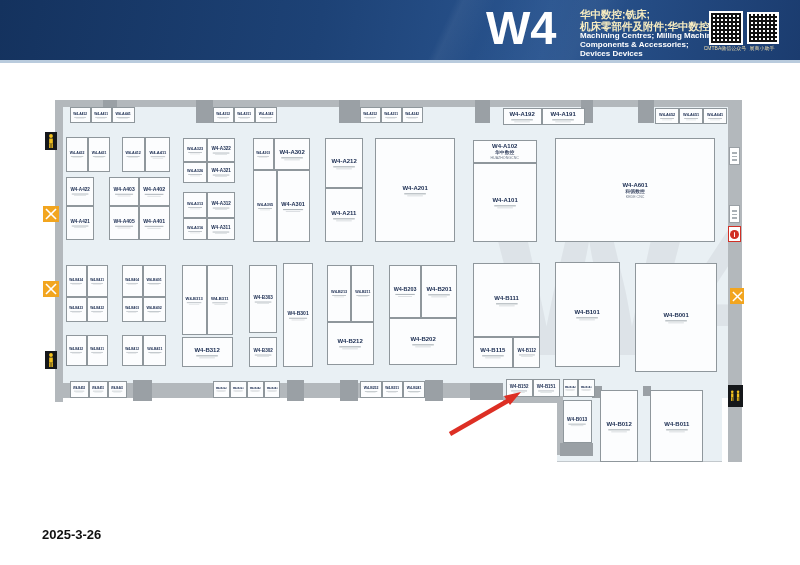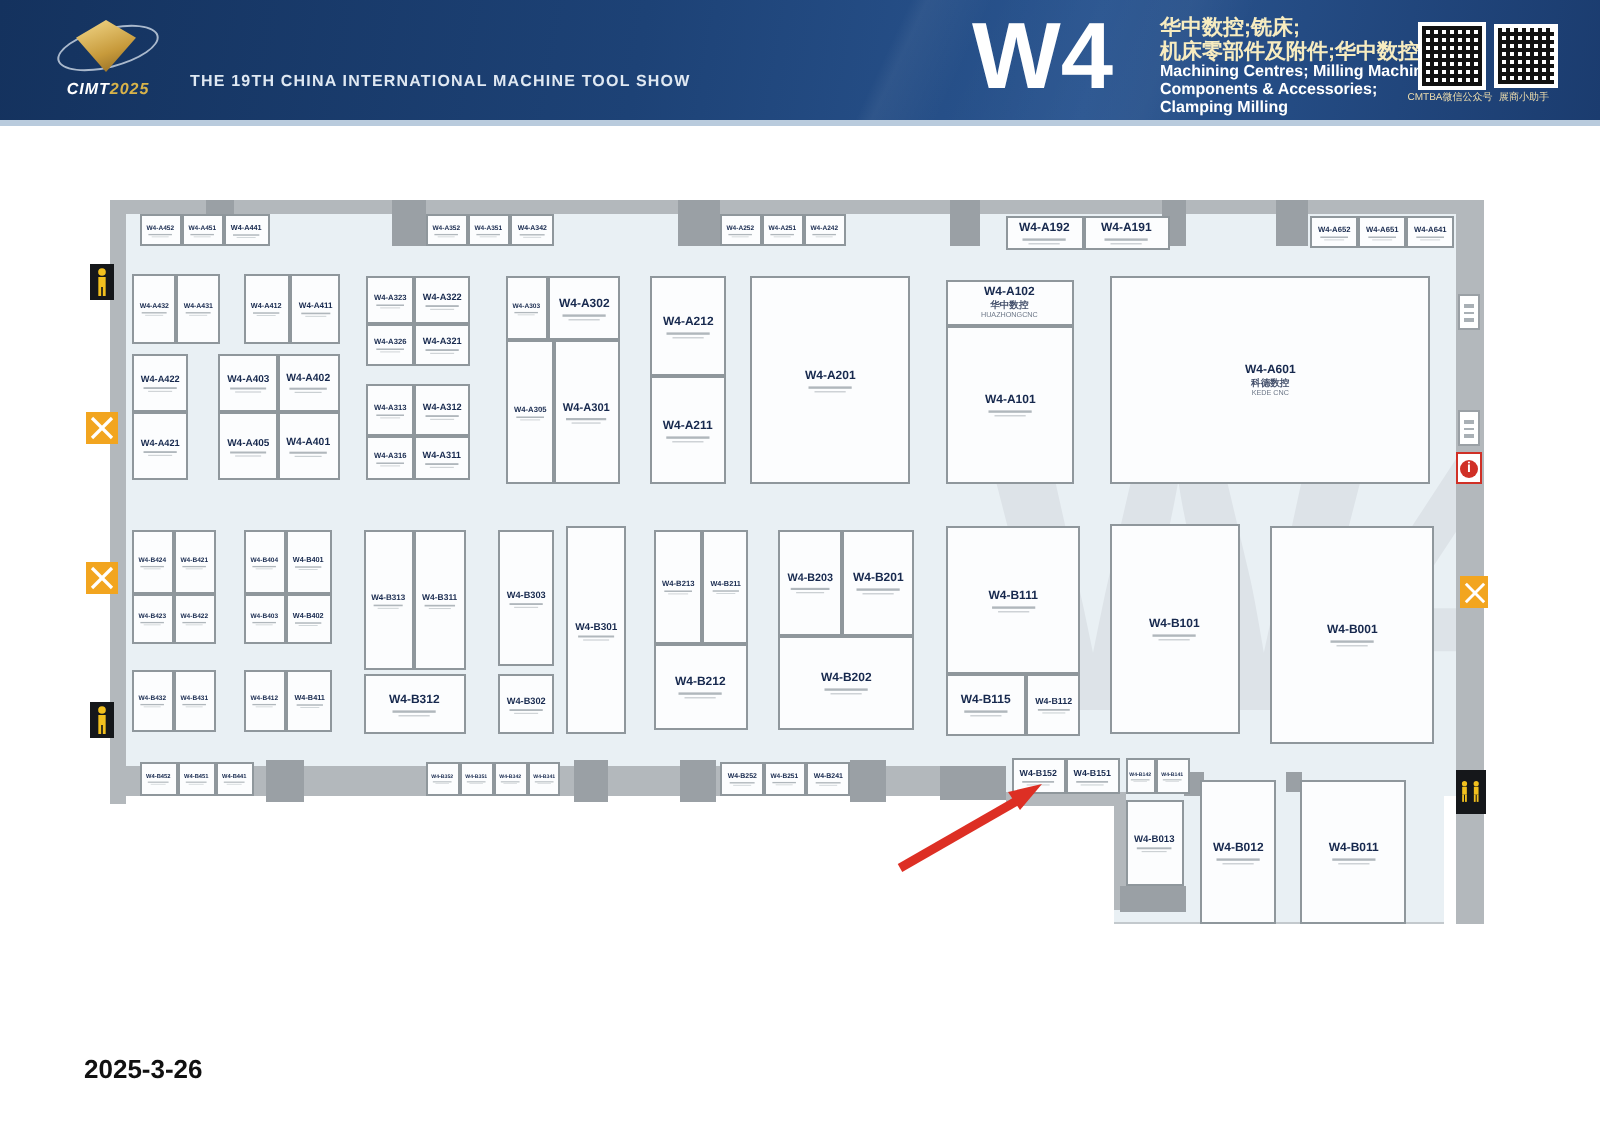--- a/index.html
+++ b/index.html
@@ -69,33 +69,27 @@
       font-size:7px;font-weight:bold;text-align:center;line-height:9px;}
   .arrow-svg{position:absolute;left:0;top:0;width:800px;height:470px;z-index:6;pointer-events:none;}
   .date{position:absolute;left:42px;top:527px;font-size:13px;font-weight:bold;color:#111;}
 </style>
 </head>
 <body>
 
 <div class="page">
 
   <div class="hdr">
-    <div class="logo">
-      <div class="orbit"></div>
-      <div class="gem"></div>
-      <div class="logo-text"><span>CIMT</span><b>2025</b></div>
-    </div>
-    <div class="title-en">THE 19TH CHINA INTERNATIONAL MACHINE TOOL SHOW</div>
     <div class="hall-code">W4</div>
     <div class="hall-desc">
       <div class="hd-zh">华中数控;铣床;</div>
       <div class="hd-zh">机床零部件及附件;华中数控</div>
       <div class="hd-en">Machining Centres; Milling Machines;</div>
       <div class="hd-en">Components &amp; Accessories;</div>
-      <div class="hd-en">Clamping Milling</div>
+      <div class="hd-en">Devices Devices</div>
     </div>
     <div class="qr qr1">
         <div class="qrpat"></div>
       </div>
     <div class="qr qr2">
         <div class="qrpat"></div>
       </div>
     <div class="qrcap qc1">CMTBA微信公众号</div>
     <div class="qrcap qc2">展商小助手</div>
   </div>

